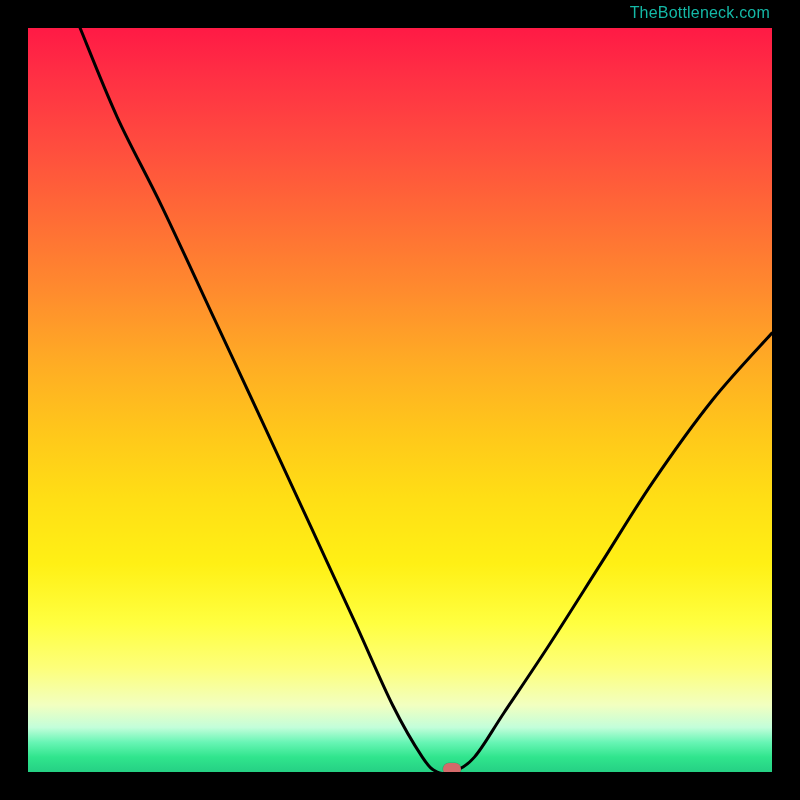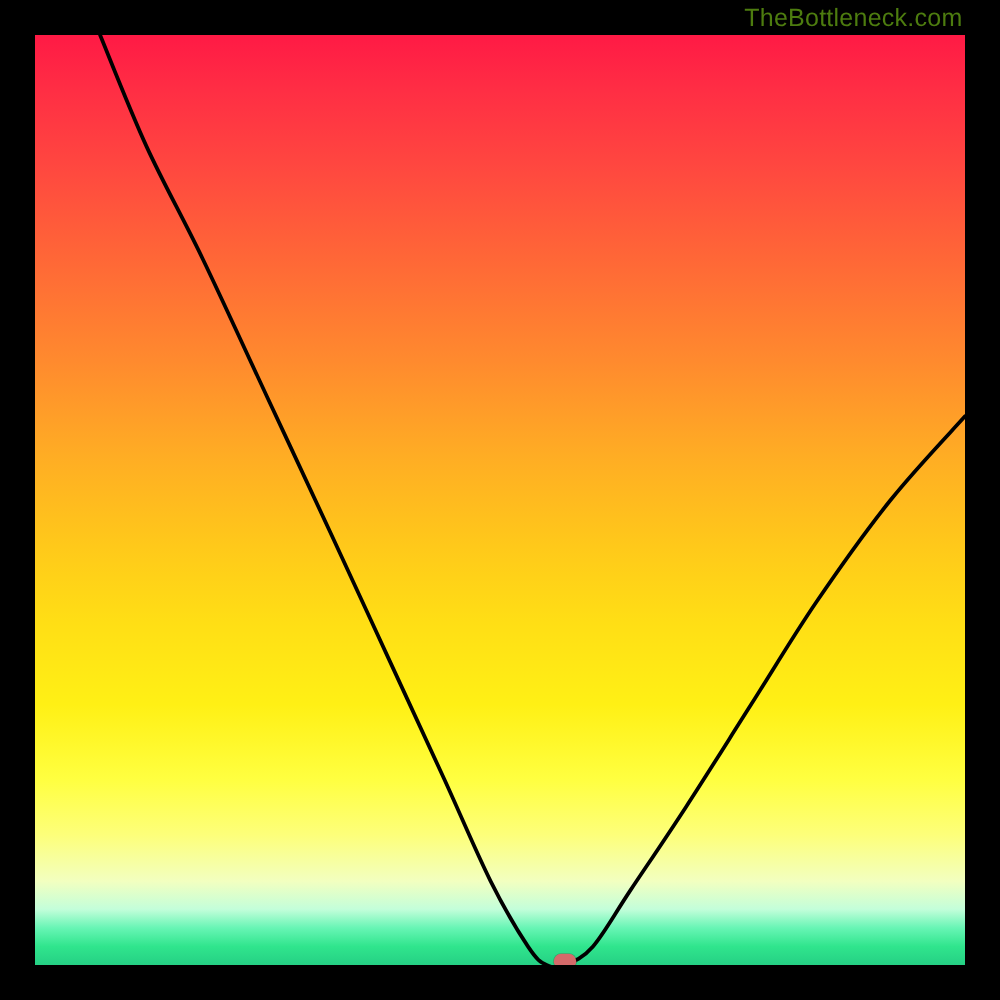--- a/index.html
+++ b/index.html
@@ -25,22 +25,22 @@
     top: 28px;
     left: 28px;
     width: 744px;
     height: 744px;
     overflow: hidden;
   }
   .watermark {
     position: absolute;
     top: 4px;
     right: 30px;
-    color: #4d7c0f;
-    font-size: 20px;
+    color: #14b8a6;
+    font-size: 16px;
     font-weight: 500;
     letter-spacing: 0.2px;
     z-index: 10;
   }
   .gradient-bg {
     position: absolute;
     inset: 0;
     background: linear-gradient(to bottom,
       #ff1a45 0%,
       #ff2e44 6%,

